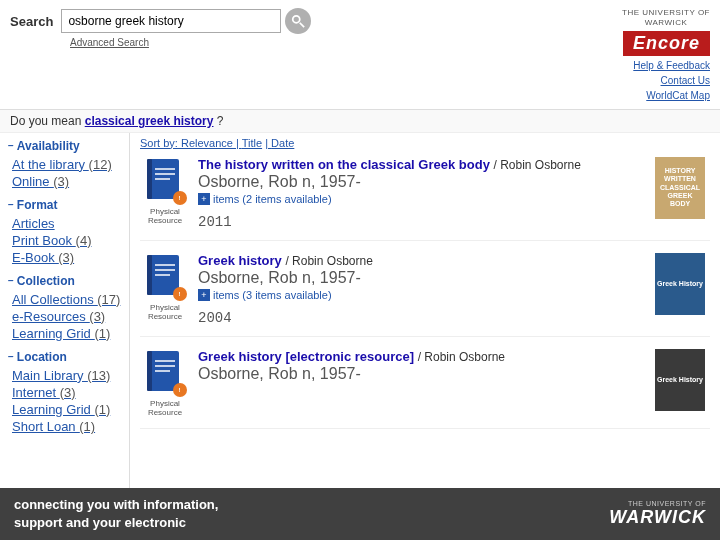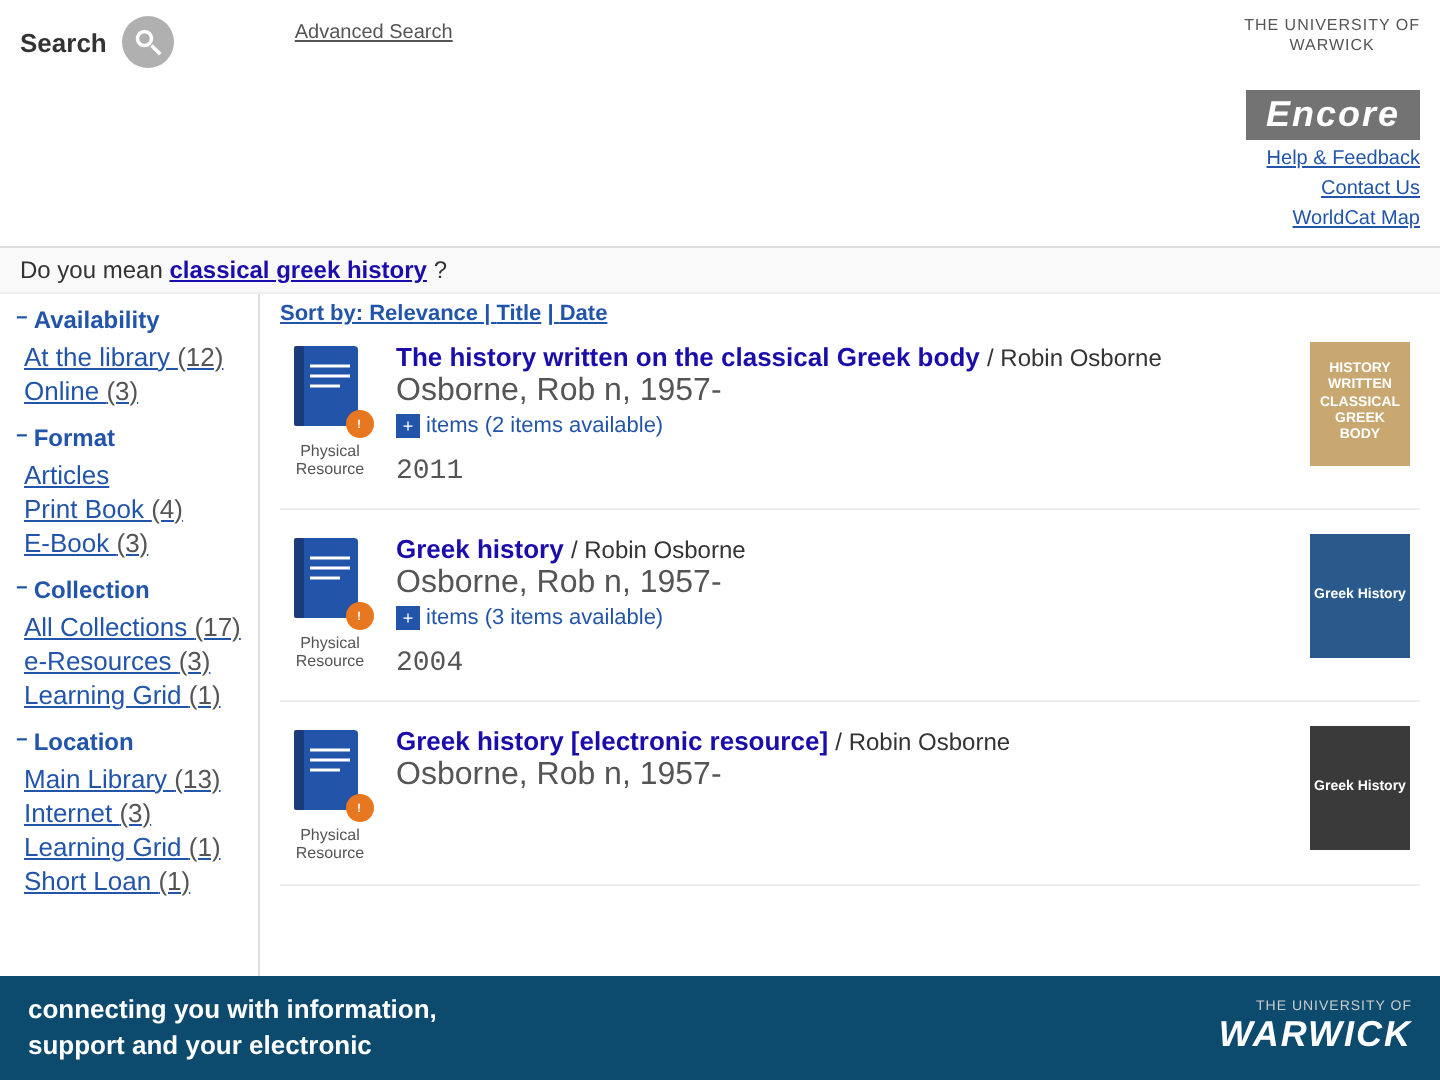--- a/index.html
+++ b/index.html
@@ -17,21 +17,21 @@
     #header {
       display: flex;
       align-items: flex-start;
       padding: 8px 10px 0 10px;
       position: relative;
       border-bottom: 1px solid #ddd;
       padding-bottom: 6px;
     }
     #search-area {
       display: flex;
-      flex-direction: row;
+      flex-direction: column;
       flex: 1;
     }
     #search-row {
       display: flex;
       align-items: center;
       gap: 4px;
     }
     #search-label {
       font-size: 13px;
       font-weight: bold;
@@ -74,27 +74,27 @@
       flex-direction: column;
       align-items: flex-end;
       min-width: 180px;
     }
     #warwick-logo-top {
       font-size: 9px;
       color: #666;
       text-align: center;
     }
     #encore-badge {
-      background: #737373;
+      background: #b91c1c;
       color: #fff;
       font-size: 18px;
       font-style: italic;
       font-weight: bold;
       padding: 2px 10px;
-      margin-top: 16px;
+      margin-top: 2px;
       letter-spacing: 1px;
     }
     #header-links {
       font-size: 10px;
       color: #555;
       text-align: right;
       margin-top: 2px;
       line-height: 1.5;
     }
     #header-links span {
@@ -181,21 +181,20 @@
     }
     #sort-bar {
       font-size: 11px;
       color: #555;
       margin-bottom: 8px;
     }
     #sort-bar span {
       color: #2255aa;
       cursor: pointer;
       text-decoration: underline;
-      font-weight: bold;
     }
 
     
     .result-item {
       display: flex;
       margin-bottom: 12px;
       border-bottom: 1px solid #eee;
       padding-bottom: 10px;
     }
     .result-icon {
@@ -299,21 +298,21 @@
       font-size: 7px;
       color: #fff;
       text-align: center;
       padding: 2px;
       font-weight: bold;
       line-height: 1.2;
     }
 
     
     #footer {
-      background: #0c4a6e;
+      background: #404040;
       color: #fff;
       padding: 8px 14px;
       position: absolute;
       bottom: 0;
       left: 0;
       right: 0;
       display: flex;
       align-items: center;
       justify-content: space-between;
       height: 52px;
@@ -342,20 +341,21 @@
       letter-spacing: 1px;
     }
   </style>
 </head>
 <body>
 
 <div id="header">
   <div id="search-area">
     <div id="search-row">
       <span id="search-label">Search</span>
+      <input id="search-input-box" type="text" value="osborne greek history" style="">
       <button id="search-button">
         <svg viewBox="0 0 16 16">
           <circle cx="6" cy="6" r="4" stroke="white" stroke-width="2" fill="none"></circle>
           <line x1="10" y1="10" x2="15" y2="15" stroke="white" stroke-width="2"></line>
         </svg>
       </button>
     </div>
     <div id="advanced-search-link">Advanced Search</div>
   </div>
   <div id="logo-area">

